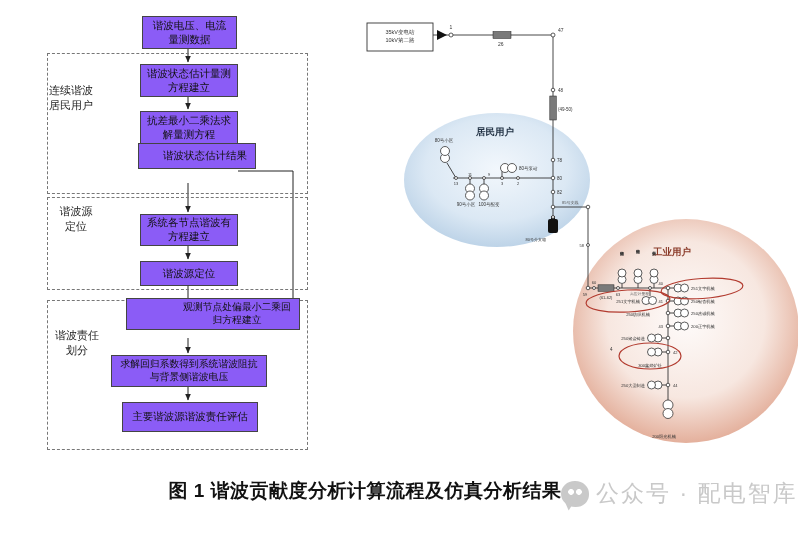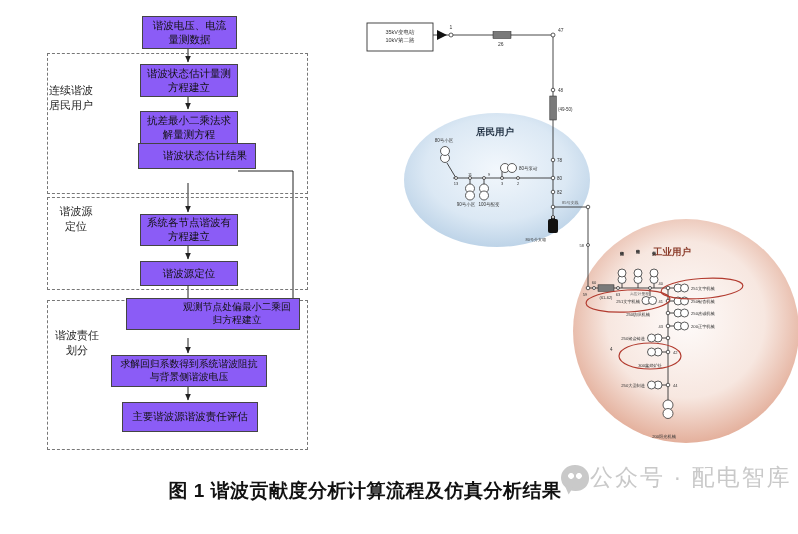--- a/index.html
+++ b/index.html
@@ -9,22 +9,22 @@
   .fc-box{position:absolute;border:1px solid #444;background:#8b5cf6;display:flex;
           flex-direction:column;align-items:center;justify-content:center;
           text-align:center;font-size:10.5px;line-height:1.3;color:#111;z-index:3;}
   .fc-box.small{font-size:9.8px;}
   .fc-section{position:absolute;border:1px dashed #777;z-index:1;}
   .fc-seclabel{position:absolute;font-size:11px;color:#222;text-align:center;
                line-height:1.4;z-index:2;}
   .caption{position:absolute;left:130px;top:478px;width:470px;text-align:center;
            font-family:Liberation Sans, sans-serif;font-weight:bold;font-size:19px;
            color:#111;letter-spacing:0.5px;z-index:4;}
-  .watermark{position:absolute;left:561px;top:462px;display:flex;align-items:center;
-             gap:1px;z-index:5;}
+  .watermark{position:absolute;left:561px;top:478px;display:flex;align-items:center;
+             gap:7px;z-index:5;}
   .wm-icon{width:28px;height:26px;border-radius:50% 50% 48% 52%;
            background:
              radial-gradient(circle at 36% 42%, #fff 2.6px, rgba(255,255,255,0) 3.2px),
              radial-gradient(circle at 64% 42%, #fff 2.6px, rgba(255,255,255,0) 3.2px),
              #c9c9c9;position:relative;}
   .wm-icon::after{content:"";position:absolute;left:2px;bottom:-3px;width:0;height:0;
            border-left:7px solid transparent;border-right:2px solid transparent;
            border-top:8px solid #c9c9c9;transform:rotate(18deg);}
   .wm-text{font-size:23px;color:#c9c9c9;letter-spacing:2px;white-space:nowrap;}
 </style>

